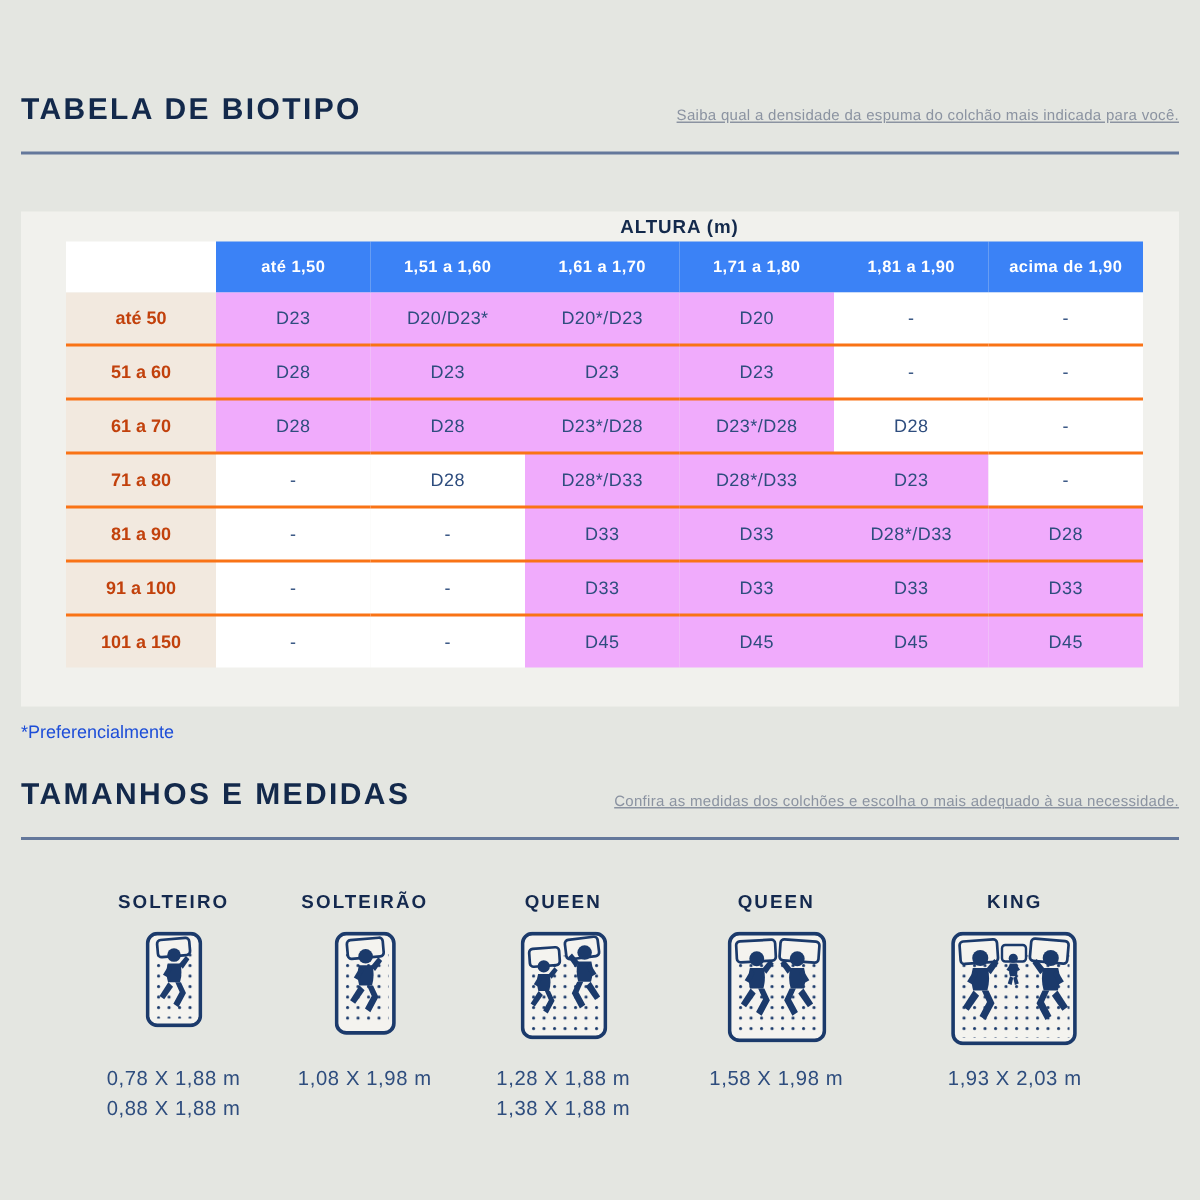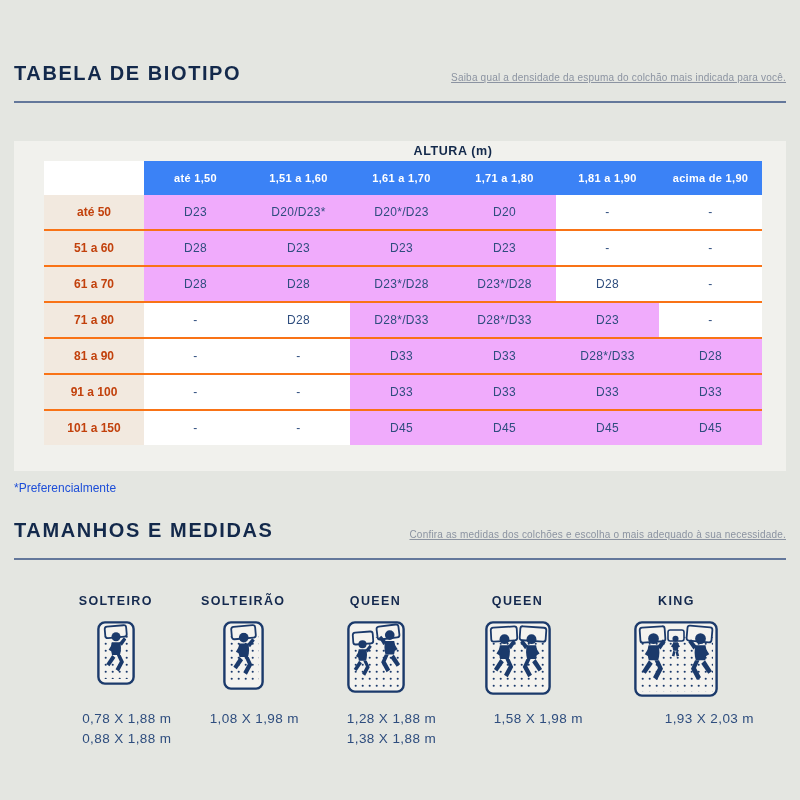--- a/index.html
+++ b/index.html
@@ -31,21 +31,21 @@
   tbody tr + tr td{border-top:2px solid #f97316;}
 
   .footnote{margin:10px 0 0 0;font-size:12px;color:#1d4ed8;}
 
   
   .cards{display:flex;justify-content:space-between;padding:34px 32px 0 46px;gap:16px;}
   .card{text-align:center;}
   .c1{width:115px}.c2{width:115px}.c3{width:125px}.c4{width:135px}.c5{width:160px}
   .card-title{font-size:12.5px;font-weight:bold;color:#14294e;letter-spacing:1.4px;}
   .icon-box{height:88px;margin-top:13px;display:flex;justify-content:center;align-items:flex-start;}
-  .card-sizes{font-size:13.5px;color:#2e4d7e;letter-spacing:.4px;line-height:1.45;text-align:right;}
+  .card-sizes{font-size:13.5px;color:#2e4d7e;letter-spacing:.4px;line-height:1.45;}
   svg .stroke{fill:#f4f3ef;stroke:#1b3a6b;}
   svg .ink{fill:#1b3a6b;}
 </style>
 </head>
 <body>
 
 <svg width="0" height="0" style="position:absolute" aria-hidden="true">
   <defs>
     <pattern id="dotp" width="7" height="7" patternUnits="userSpaceOnUse">
       <circle cx="1.7" cy="1.7" r="1.05" fill="#1b3a6b"></circle>

